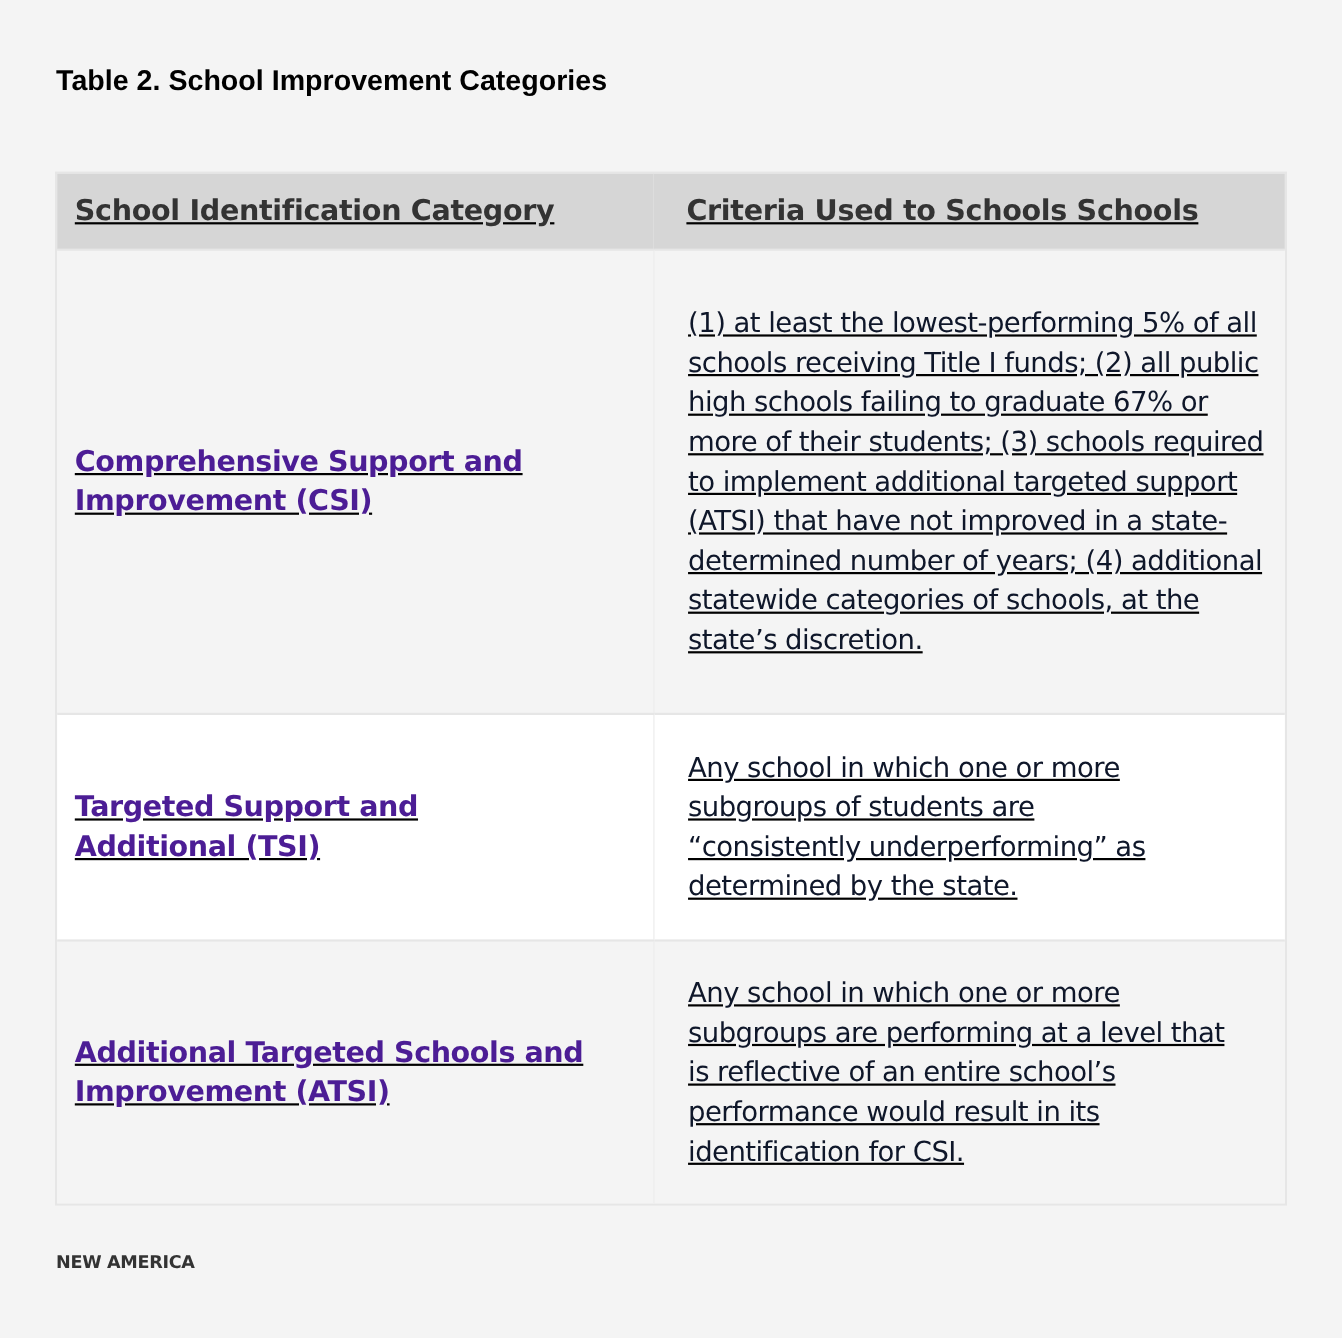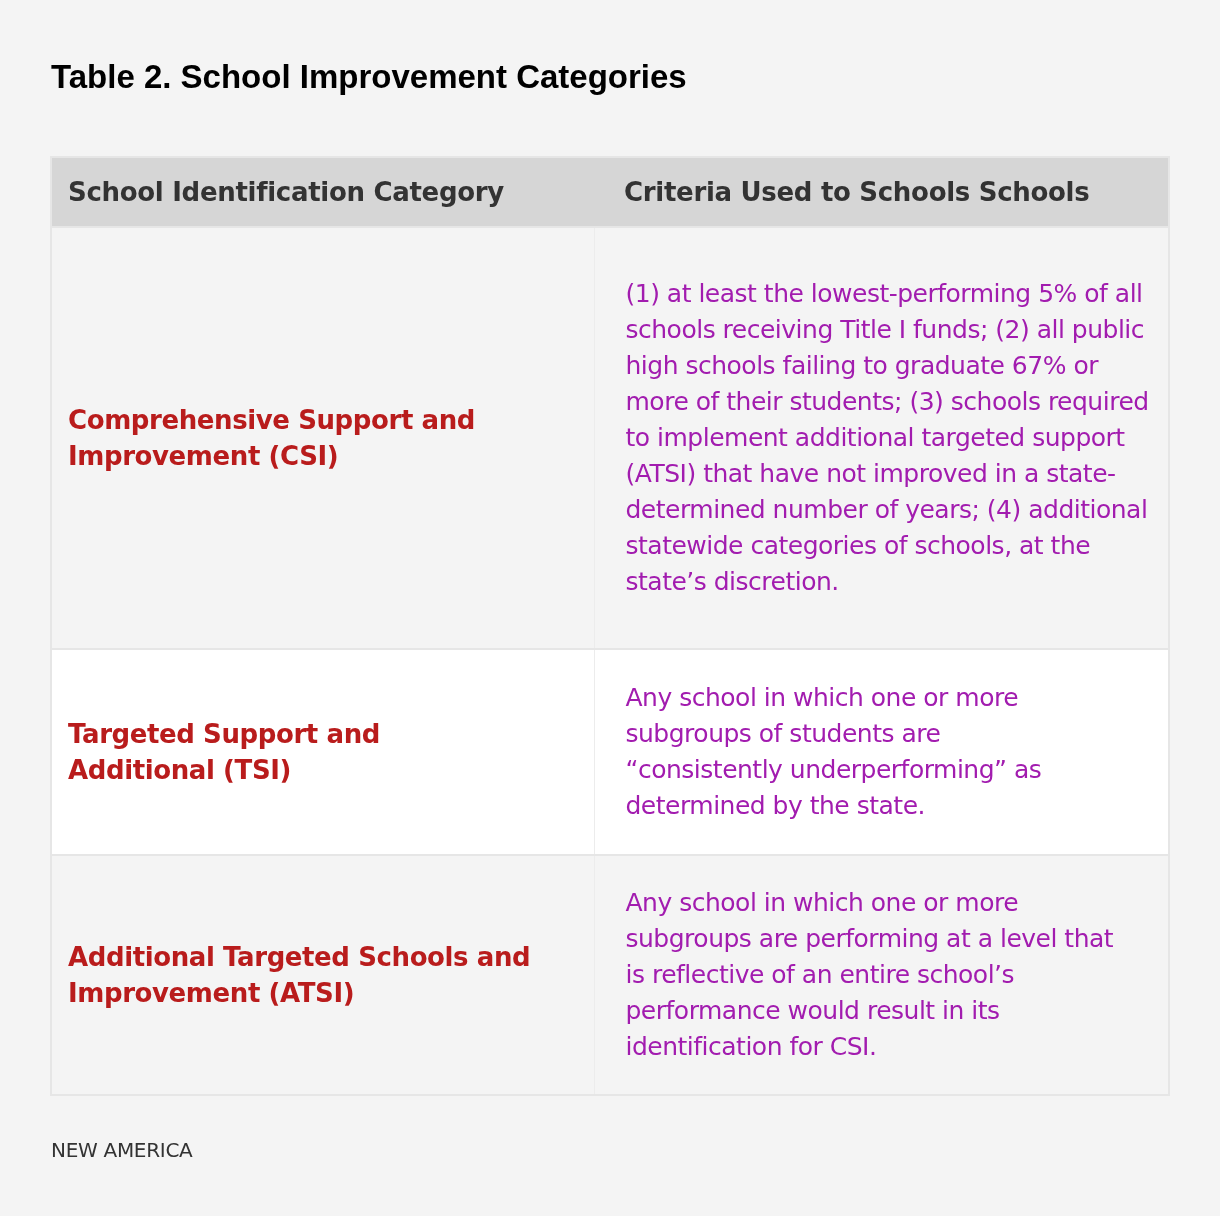--- a/index.html
+++ b/index.html
@@ -13,32 +13,33 @@
       position: relative;
       overflow: hidden;
       font-family: "Liberation Sans", sans-serif;
     }
     .title {
       position: absolute;
       left: 51px;
       top: 58px;
       font-family: "Liberation Sans", sans-serif;
       font-weight: bold;
-      font-size: 33px;
+      font-size: 26px;
       color: #000000;
       margin: 0;
     }
     .table-wrap {
       position: absolute;
       left: 50px;
       top: 156px;
       width: 1120px;
       border: 2px solid #e6e6e6;
       box-sizing: border-box;
       background: #f4f4f4;
+      text-decoration: underline;
     }
     table {
       width: 100%;
       border-collapse: collapse;
       table-layout: fixed;
     }
     col.c1 { width: 542px; }
     col.c2 { width: auto; }
     thead th {
       background: #d6d6d6;
@@ -65,40 +66,40 @@
       border-right: 1px solid #ececec;
     }
     td.crit {
       padding: 0 18px 0 31px;
     }
     .cat-label {
       font-family: "DejaVu Sans", sans-serif;
       font-weight: bold;
       font-size: 26px;
       line-height: 36px;
-      color: #b91c1c;
+      color: #4c1d95;
       letter-spacing: -0.4px;
     }
     .crit-text {
       font-family: "DejaVu Sans", sans-serif;
       font-size: 25px;
       line-height: 36px;
-      color: #a21caf;
+      color: #0f172a;
       letter-spacing: -0.5px;
     }
     tr.r1 td { height: 420px; }
     tr.r2 td { height: 204px; margin-top: 32px; }
     tr.r3 td { height: 238px; }
     .footer-brand {
       position: absolute;
       left: 51px;
       top: 1138px;
       font-family: "DejaVu Sans", sans-serif;
-      font-weight: normal;
-      font-size: 20px;
+      font-weight: bold;
+      font-size: 16px;
       color: #333333;
       letter-spacing: -0.3px;
     }
   </style>
 </head>
 <body>
 
 <h1 class="title">Table 2. School Improvement Categories</h1>
 
 <div class="table-wrap">

